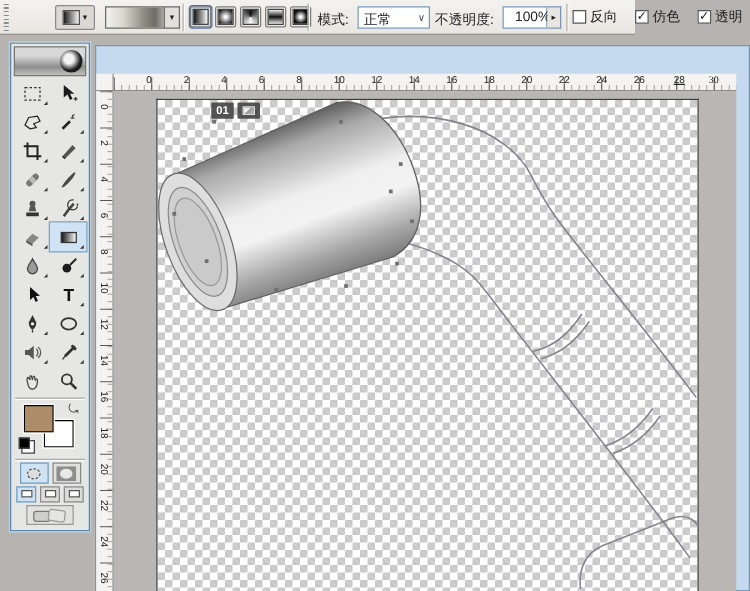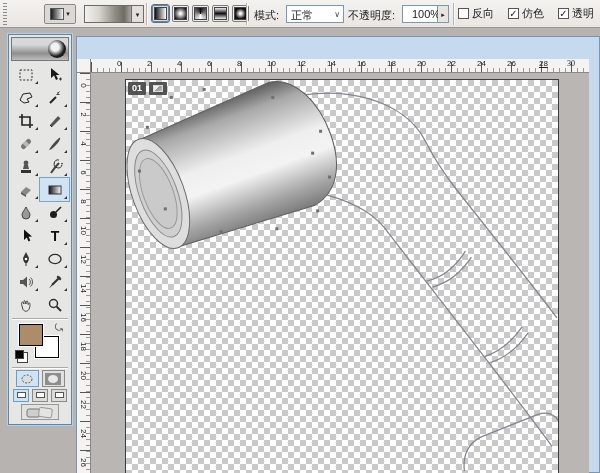--- a/index.html
+++ b/index.html
@@ -1,20 +1,20 @@
 <!DOCTYPE html>
 <html><head>
 <meta charset="utf-8">
 <style>
   * { margin:0; padding:0; box-sizing:border-box; }
   html,body { width:600px; height:473px; overflow:hidden;
     font-family:"Liberation Sans", sans-serif; background:#b7b3b1; }
 
   
-  .options-bar { position:absolute; left:0; top:0; width:600px; height:28px;
+  .options-bar { position:absolute; left:0; top:0; width:508px; height:28px;
     background:linear-gradient(#f4f2ef,#e9e6e2); border-bottom:1px solid #9a9791; }
   .grip { position:absolute; left:3px; top:3px; width:4px; height:22px;
     background:repeating-linear-gradient(to bottom,#8b8b8b 0 1px,transparent 1px 3px); }
   .tool-btn { position:absolute; left:44px; top:4px; width:32px; height:20px;
     border:1px solid #8a8a8a; background:#dcd9d4; border-radius:2px;
     display:flex; align-items:center; justify-content:center; gap:2px; }
   .tool-btn .gswatch { width:14px; height:12px; border:1px solid #555;
     background:linear-gradient(to right,#1b1b1b,#f5f5f5); }
   .tool-btn .caret { font-size:7px; color:#222; }
   .grad-preview { position:absolute; left:84px; top:5px; width:48px; height:18px;
@@ -120,21 +120,21 @@
     transform:rotate(90deg); transform-origin:center; width:10px; text-align:center; }
   .pasteboard { position:absolute; left:14px; top:36px; width:498px; height:401px;
     background:#b9b6b4; overflow:hidden; }
   .canvas { position:absolute; left:34px; top:6px; width:434px; height:395px;
     border:1px solid #3c3c3c; border-bottom:none; background-color:#fff;
     background-image:linear-gradient(45deg,#c9c9c9 25%,transparent 25%,transparent 75%,#c9c9c9 75%),
                      linear-gradient(45deg,#c9c9c9 25%,transparent 25%,transparent 75%,#c9c9c9 75%);
     background-size:12px 12px; background-position:0 0,6px 6px; overflow:hidden; }
   .badges { position:absolute; left:2px; top:2px; display:flex; gap:3px; z-index:5; }
   .badge { background:rgba(70,70,70,.92); color:#fff; font-size:9px; font-weight:bold;
-    padding:1px 4px; border-radius:1px; line-height:11px; }
+    padding:1px 4px; border-radius:1px; line-height:11px;margin-left:41px; }
   .badge-img { background:rgba(70,70,70,.92); width:18px; height:13px; border-radius:1px;
     display:flex; align-items:center; justify-content:center; }
   .badge-img i { display:block; width:10px; height:7px; border:1px solid #ddd;
     background:linear-gradient(135deg,#eee 45%,#999 46%,#bbb); }
   .art { position:absolute; inset:0; }
   svg text { font-family:"Liberation Sans",sans-serif; }
 </style>
 </head>
 <body>
 

